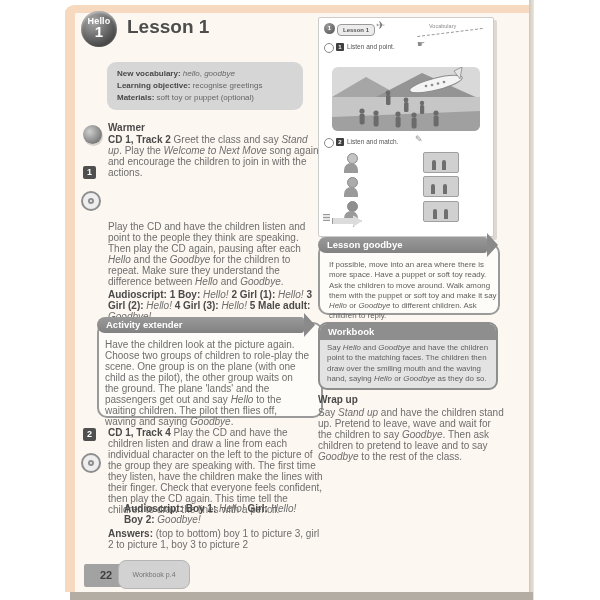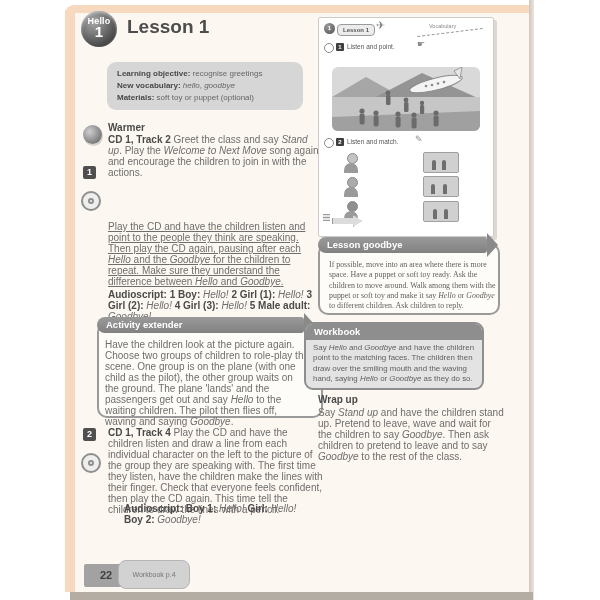--- a/index.html
+++ b/index.html
@@ -100,43 +100,44 @@
   <div class="abs frame-top"></div>
   <div class="abs frame-left"></div>
 
   <div class="abs unit-badge">
     <span class="unit-word">Hello</span>
     <span class="unit-num">1</span>
   </div>
   <div class="abs lesson-title">Lesson 1</div>
 
   <div class="abs objectives-box">
+    <div><b>New vocabulary:</b> <span><i>hello</i>, <i>goodbye</i></span></div>
     <div><b>Learning objective:</b> <span>recognise greetings</span></div>
-    <div><b>New vocabulary:</b> <span><i>hello</i>, <i>goodbye</i></span></div>
     <div><b>Materials:</b> <span>soft toy or puppet (optional)</span></div>
   </div>
 
   <div class="abs warmer-icon"></div>
   <div class="abs h-sec" style="left:108px;top:122px;">Warmer</div>
   <div class="abs body-txt" style="left:108px;top:134px;width:214px;"><b>CD 1, Track 2</b> Greet the class and say <i>Stand up</i>. Play the <i>Welcome to Next Move</i> song again and encourage the children to join in with the actions.</div>
 
   <div class="abs step-num" style="left:83px;top:166px;">1</div>
   <div class="abs cd-icon" style="left:81px;top:191px;"></div>
-  <div class="abs body-txt" style="left:108px;top:221px;width:216px;text-decoration:underline;">Play the CD and have the children listen and point to the people they think are speaking. Then play the CD again, pausing after each <i>Hello</i> and the <i>Goodbye</i> for the children to repeat. Make sure they understand the difference between <i>Hello</i> and <i>Goodbye</i>.</div>
+  <div class="abs body-txt" style="left:108px;top:221px;width:216px;">Play the CD and have the children listen and point to the people they think are speaking. Then play the CD again, pausing after each <i>Hello</i> and the <i>Goodbye</i> for the children to repeat. Make sure they understand the difference between <i>Hello</i> and <i>Goodbye</i>.</div>
   <div class="abs body-txt" style="left:108px;top:289px;width:216px;"><b>Audioscript: 1 Boy:</b> <i>Hello!</i> <b>2 Girl (1):</b> <i>Hello!</i> <b>3 Girl (2):</b> <i>Hello!</i> <b>4 Girl (3):</b> <i>Hello!</i> <b>5 Male adult:</b> <i>Goodbye!</i></div>
 
   <div class="abs ext-box" style="left:97px;top:322px;width:222px;height:92px;"></div>
   <div class="abs banner" style="left:97px;top:317px;width:198px;">Activity extender</div>
   <div class="abs body-txt" style="left:105px;top:339px;width:204px;">Have the children look at the picture again. Choose two groups of children to role-play the scene. One group is on the plane (with one child as the pilot), the other group waits on the ground. The plane 'lands' and the passengers get out and say <i>Hello</i> to the waiting children. The pilot then flies off, waving and saying <i>Goodbye</i>.</div>
 
   <div class="abs step-num" style="left:83px;top:428px;">2</div>
   <div class="abs cd-icon" style="left:81px;top:453px;"></div>
   <div class="abs body-txt" style="left:108px;top:427px;width:216px;"><b>CD 1, Track 4</b> Play the CD and have the children listen and draw a line from each individual character on the left to the picture of the group they are speaking with. The first time they listen, have the children make the lines with their finger. Check that everyone feels confident, then play the CD again. This time tell the children to draw the lines with a pencil.</div>
   <div class="abs body-txt pre" style="left:108px;top:503px;width:216px;margin-left:16px;"><b>Audioscript: Boy 1:</b> <i>Hello!</i> <b>Girl:</b> <i>Hello!</i>
 <b>Boy 2:</b> <i>Goodbye!</i></div>
+  <div class="abs body-txt" style="left:108px;top:528px;width:216px;"><b>Answers:</b> (top to bottom) boy 1 to picture 3, girl 2 to picture 1, boy 3 to picture 2</div>
 
   <div class="abs thumb">
     <div class="abs t-badge">1</div>
     <div class="abs t-pill">Lesson 1</div>
     <div class="abs t-plane">✈</div>
     <div class="abs t-vocab">Vocabulary</div>
     <div class="abs t-vocab-line"></div>
 
     <div class="abs t-row-cd" style="left:5px;top:25px;"></div>
     <div class="abs t-num" style="left:17px;top:25px;">1</div>
@@ -207,23 +208,23 @@
         <span class="fig" style="left:9px;"></span>
         <span class="fig" style="left:20px;"></span>
       </div>
 
     <div class="abs t-grid"></div>
     <div class="abs t-arrow"></div>
   </div>
 
   <div class="abs ext-box" style="left:318px;top:243px;width:178px;height:68px;"></div>
   <div class="abs banner" style="left:318px;top:237px;width:160px;">Lesson goodbye</div>
-  <div class="abs wb-body" style="left:322px;top:257px;width:168px;font-family:Liberation Serif, serif;">If possible, move into an area where there is more space. Have a puppet or soft toy ready. Ask the children to move around. Walk among them with the puppet or soft toy and make it say <i>Hello</i> or <i>Goodbye</i> to different children. Ask children to reply.</div>
-
-  <div class="abs wb-box" style="left:304px;top:322px;width:176px;">
+  <div class="abs wb-body" style="left:322px;top:257px;width:168px;">If possible, move into an area where there is more space. Have a puppet or soft toy ready. Ask the children to move around. Walk among them with the puppet or soft toy and make it say <i>Hello</i> or <i>Goodbye</i> to different children. Ask children to reply.</div>
+
+  <div class="abs wb-box" style="left:318px;top:322px;width:176px;">
     <div class="wb-head">Workbook</div>
     <div class="wb-body">Say <i>Hello</i> and <i>Goodbye</i> and have the children point to the matching faces. The children then draw over the smiling mouth and the waving hand, saying <i>Hello</i> or <i>Goodbye</i> as they do so.</div>
   </div>
 
   <div class="abs h-sec" style="left:318px;top:394px;">Wrap up</div>
   <div class="abs body-txt" style="left:318px;top:407px;width:186px;">Say <i>Stand up</i> and have the children stand up. Pretend to leave, wave and wait for the children to say <i>Goodbye</i>. Then ask children to pretend to leave and to say <i>Goodbye</i> to the rest of the class.</div>
 
   <div class="abs pagenum">22</div>
   <div class="abs wb-pill">Workbook p.4</div>
 

